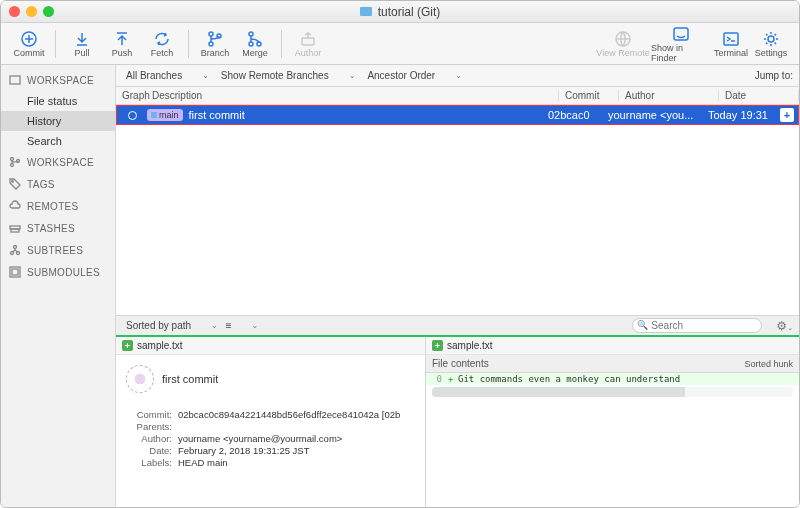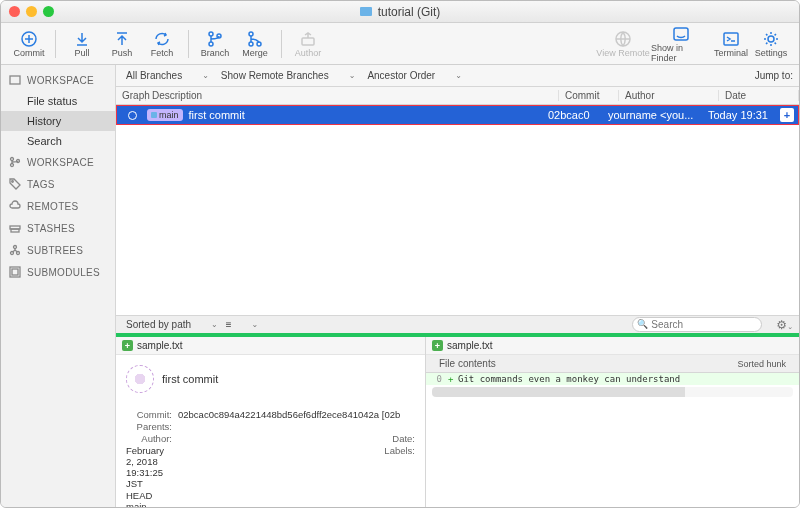--- a/index.html
+++ b/index.html
@@ -35,37 +35,37 @@
 .colhdr .c { padding: 0 6px; border-right: 1px solid #e0e0e0; }
 .cg { width: 30px; } .cd { flex: 1; } .cc { width: 60px; } .ca { width: 100px; } .cdt { width: 80px; }
 .commitrow { height: 20px; display: flex; align-items: center; background: #2462d6; color: #fff; border: 1px solid #e34; font-size: 11px; }
 .commitrow .node { width: 30px; display: flex; justify-content: center; }
 .commitrow .node .dot { width: 9px; height: 9px; border: 1.5px solid #fff; border-radius: 50%; }
 .commitrow .desc { flex: 1; display: flex; align-items: center; gap: 6px; }
 .branchtag { background: #c4b5fd; color: #333; border-radius: 3px; padding: 1px 4px; font-size: 9px; display: flex; align-items: center; gap: 2px; }
 .branchtag .bd { width: 6px; height: 6px; background: #6bb3e8; border-radius: 1px; }
 .plusbox { width: 14px; height: 14px; background: #fff; color: #2462d6; border-radius: 2px; display: flex; align-items: center; justify-content: center; font-weight: bold; margin-right: 4px; font-size: 11px; }
 .history-empty { flex: 1; background: #fff; }
-.detailbar { height: 22px; background: #efefef; border-top: 1px solid #d6d6d6; border-bottom: 4px solid #22c55e; display: flex; align-items: center; padding: 0 6px; font-size: 10px; color: #444; }
+.detailbar { height: 22px; background: #efefef; border-top: 1px solid #d6d6d6; border-bottom: 2px solid #22c55e; display: flex; align-items: center; padding: 0 6px; font-size: 10px; color: #444; }
 .detailbar .srch { margin-left: auto; display: flex; align-items: center; gap: 14px; }
 .detailbar input { width: 130px; height: 15px; border: 1px solid #ccc; border-radius: 8px; padding: 0 8px 0 18px; font-size: 10px; background: #fff; }
 .srch-wrap { position: relative; }
 .srch-wrap .mag { position: absolute; left: 5px; top: 2px; font-size: 9px; color: #888; }
 .gear { color: #777; font-size: 12px; }
 .lower { flex: 0 0 170px; display: flex; overflow: hidden; border-top: 0; }
 .lpane { width: 310px; border-right: 1px solid #d6d6d6; display: flex; flex-direction: column; background: #fff; }
 .filelist { height: 18px; border-bottom: 1px solid #e4e4e4; display: flex; align-items: center; padding: 0 6px; font-size: 10px; gap: 4px; background:#f6f6f6; }
 .plusf { width: 11px; height: 11px; background: #4caf50; color: #fff; border-radius: 2px; display: flex; align-items: center; justify-content: center; font-size: 9px; font-weight: bold; }
 .commitinfo { padding: 10px 10px; font-size: 10px; color: #333; flex:1; overflow:hidden; }
 .avatar { width: 28px; height: 28px; border-radius: 50%; border: 1px dashed #c9a0dc; display: inline-block; vertical-align: middle; background: radial-gradient(#e8d5f0 30%, #fff 30%); }
 .commitmsg { display: flex; align-items: center; gap: 8px; margin-bottom: 16px; }
 .meta { display: grid; grid-template-columns: 46px 1fr; gap: 1px 6px; font-size: 9.5px; color: #333; }
 .meta .k { text-align: right; color: #666; }
 .rpane { flex: 1; display: flex; flex-direction: column; background: #fff; }
-.rhdr { height: 18px; background: #efefef; border-bottom: 1px solid #d6d6d6; display: flex; align-items: center; padding: 0 13px; font-size: 10px; color: #555; }
+.rhdr { height: 18px; background: #efefef; border-bottom: 1px solid #d6d6d6; display: flex; align-items: center; padding: 0 6px; font-size: 10px; color: #555; }
 .rhdr .rev { margin-left: auto; font-size: 9px; }
 .diffline { display: flex; font-family: Menlo, monospace; font-size: 9px; background: #eaffea; padding: 1px 4px; }
 .diffline .ln { width: 18px; color: #999; text-align: right; padding-right: 6px; }
 .diffline .pl { color: #29a329; width: 10px; }
 .scrollhint { height: 10px; background: linear-gradient(90deg,#ddd 0%,#ddd 70%,#f6f6f6 70%); margin: 2px 6px; border-radius: 4px; }
 </style>
 </head>
 <body>
 
 <div class="window">
@@ -331,20 +331,21 @@
             <div class="commitmsg">
               <span class="avatar"></span>
               <span style="font-size:11px">first commit</span>
             </div>
             <div class="meta">
               <div class="k">Commit:</div>
                 <div>02bcac0c894a4221448bd56ef6dff2ece841042a [02b</div>
               <div class="k">Parents:</div>
                 <div></div>
               <div class="k">Author:</div>
+                <div>yourname &lt;yourname@yourmail.com&gt;</div>
               <div class="k">Date:</div>
                 <div>February 2, 2018 19:31:25 JST</div>
               <div class="k">Labels:</div>
                 <div>HEAD main</div>
             </div>
           </div>
         </div>
         <div class="rpane">
           <div class="filelist">
             <span class="plusf">+</span>

